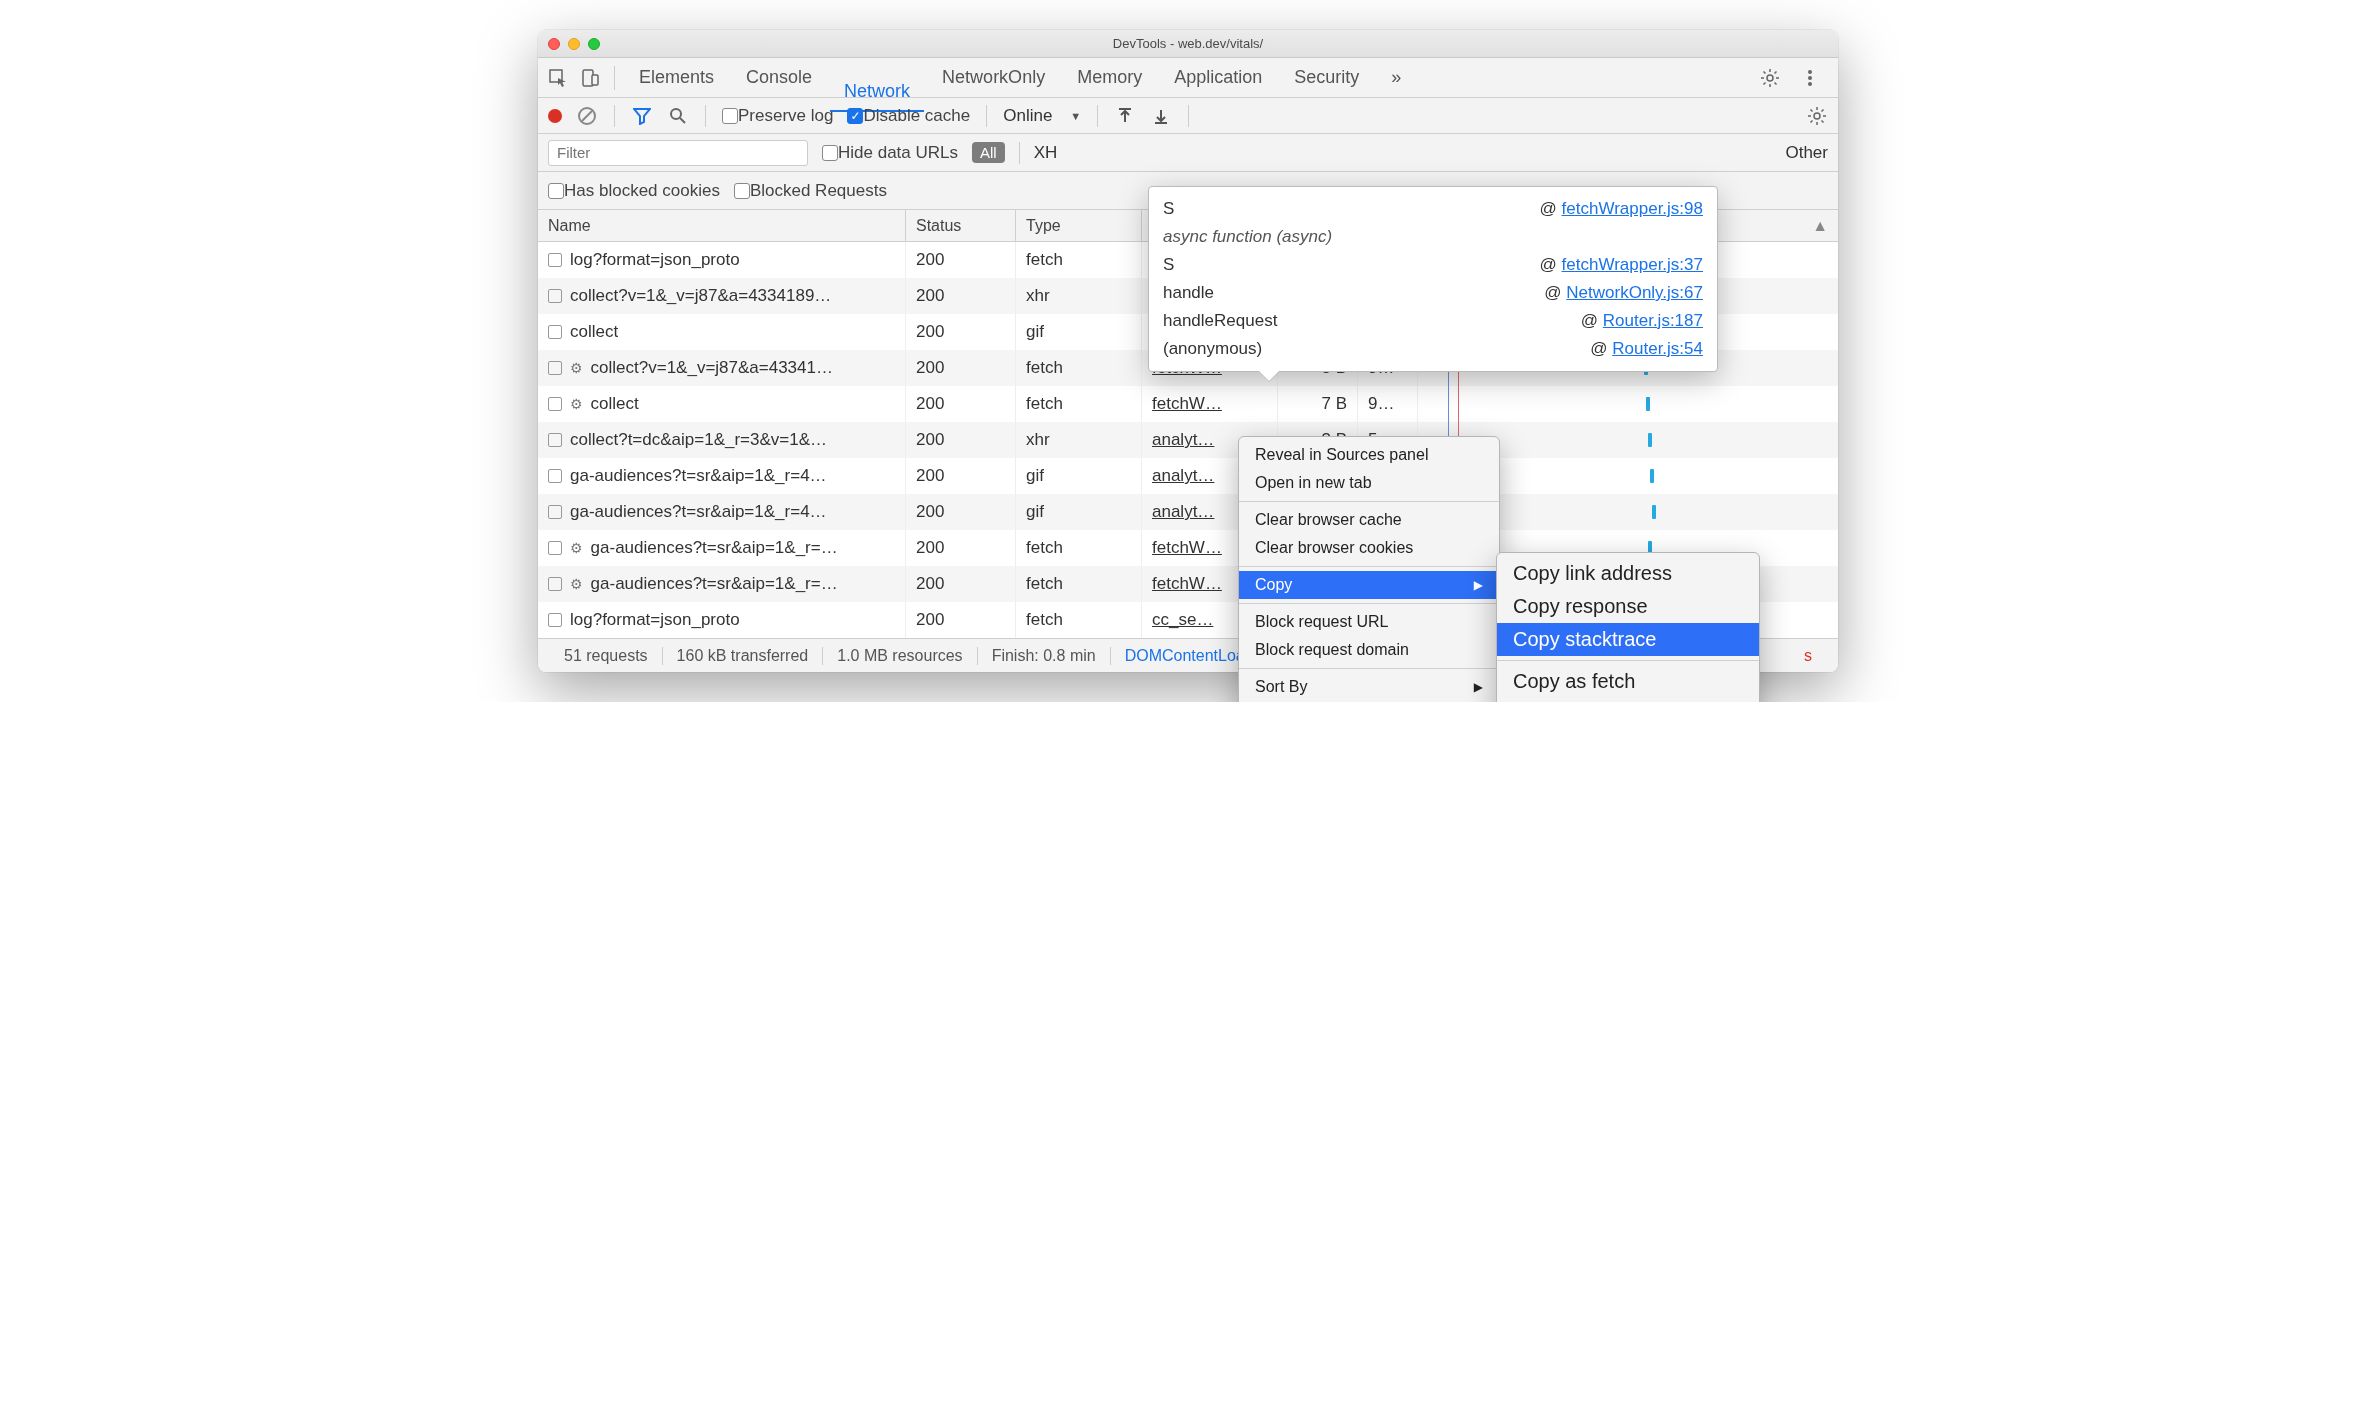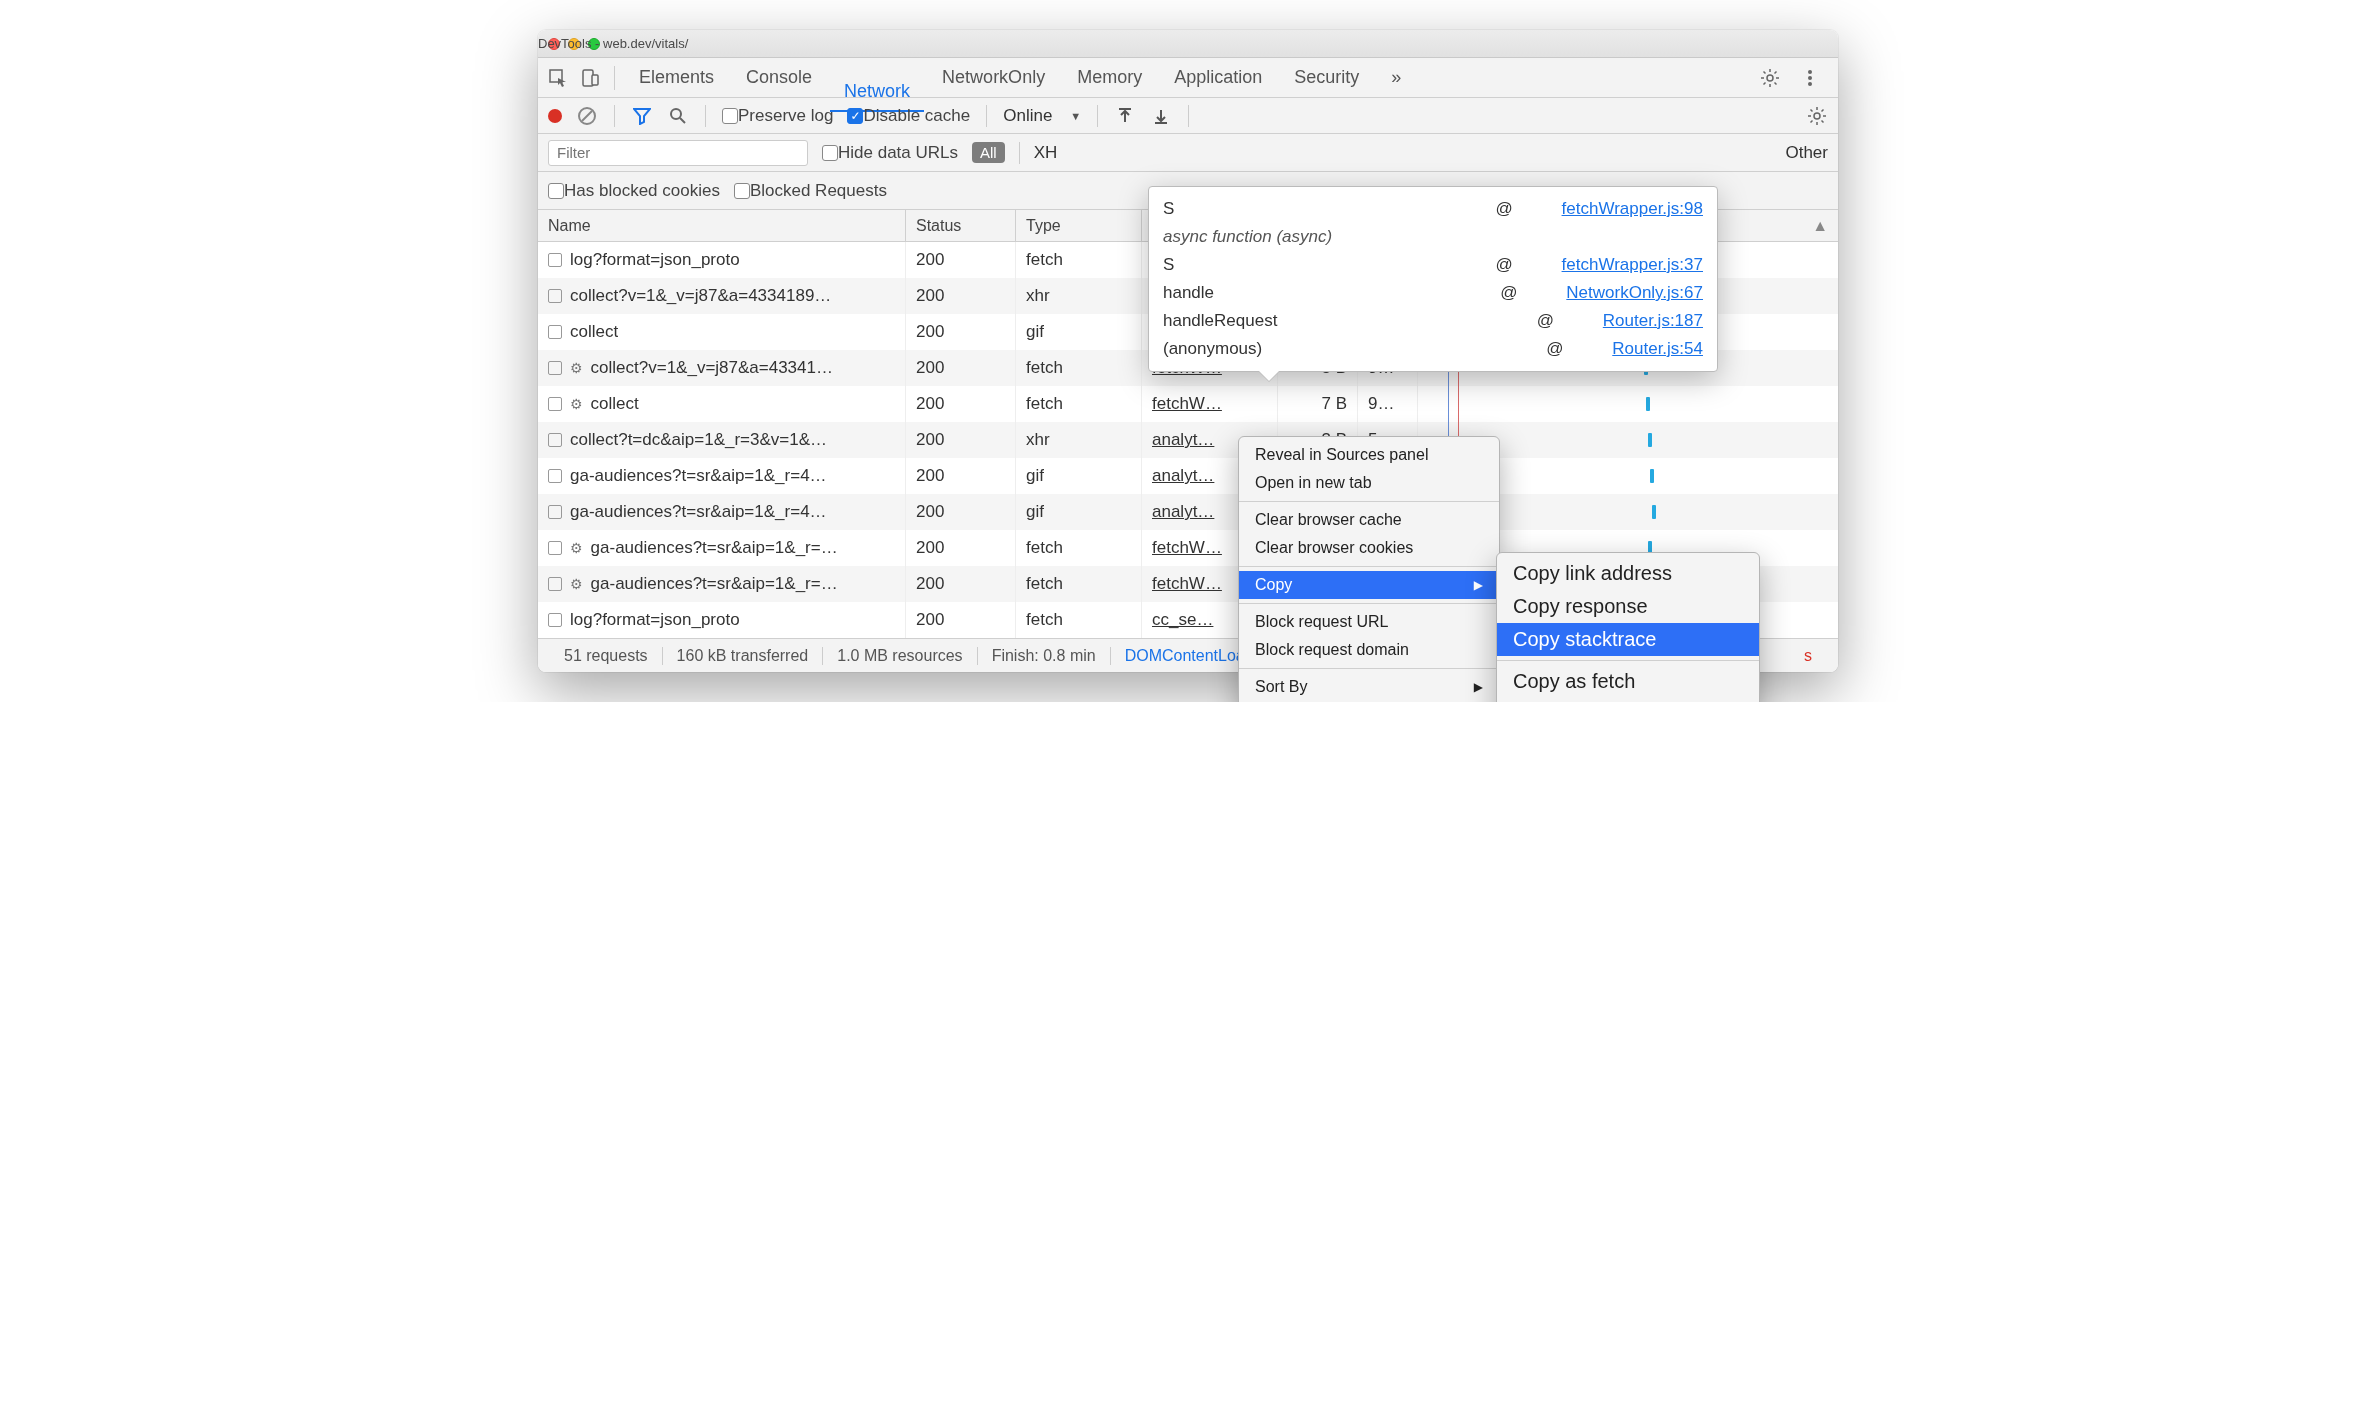--- a/index.html
+++ b/index.html
@@ -22,21 +22,21 @@
     display: flex;
     align-items: center;
     border-radius: 8px 8px 0 0;
     position: relative;
   }
   .traffic { display: flex; gap: 8px; margin-left: 10px; }
   .dot { width: 12px; height: 12px; border-radius: 50%; }
   .dot.red { background: #ff5f57; border: 1px solid #e0443e; }
   .dot.yellow { background: #ffbd2e; border: 1px solid #dea123; }
   .dot.green { background: #28c940; border: 1px solid #1aab29; }
-  .title { position: absolute; left:0; right:0; font-size: 13px; color:#4a4a4a; }
+  .title { position: absolute; left:0; right:0; text-align:center; font-size: 13px; color:#4a4a4a; }
 
   
   .tabs-bar {
     display: flex;
     align-items: center;
     height: 40px;
     border-bottom: 1px solid #cfcfcf;
     background: #f3f3f3;
     padding: 0 6px;
     font-size: 18px;
@@ -125,21 +125,21 @@
     padding:8px 14px;
   }
   .stack-pop::after {
     content:""; position:absolute; left:110px; bottom:-10px; width:0; height:0;
     border-left:10px solid transparent; border-right:10px solid transparent; border-top:10px solid #fff;
     filter: drop-shadow(0 1px 0 #bbb);
   }
   .stack-row { display:flex; justify-content:space-between; padding:4px 0; }
   .stack-row .fn { white-space:pre; }
   .stack-row .loc { color:#333; }
-  .stack-row .loc a { color:#1a73e8; text-decoration:underline;margin-left:44px; }
+  .stack-row .loc a { color:#1a73e8; text-decoration:underline; }
   .stack-row.italic .fn { font-style:italic; color:#555; }
 
   .ctx-menu {
     position:absolute; top:406px; left:700px; width:262px;
     background:#f4f4f4; border:1px solid #b5b5b5; border-radius:6px; box-shadow:0 10px 30px rgba(0,0,0,0.3);
     font-size:16px; color:#222; padding:4px 0;
   }
   .ctx-menu .mi { padding:5px 16px; display:flex; align-items:center; justify-content:space-between; }
   .ctx-menu .mi.sel { background:#2d6ff6; color:#fff; }
   .ctx-menu hr { border:none; border-top:1px solid #cfcfcf; margin:4px 0; }

